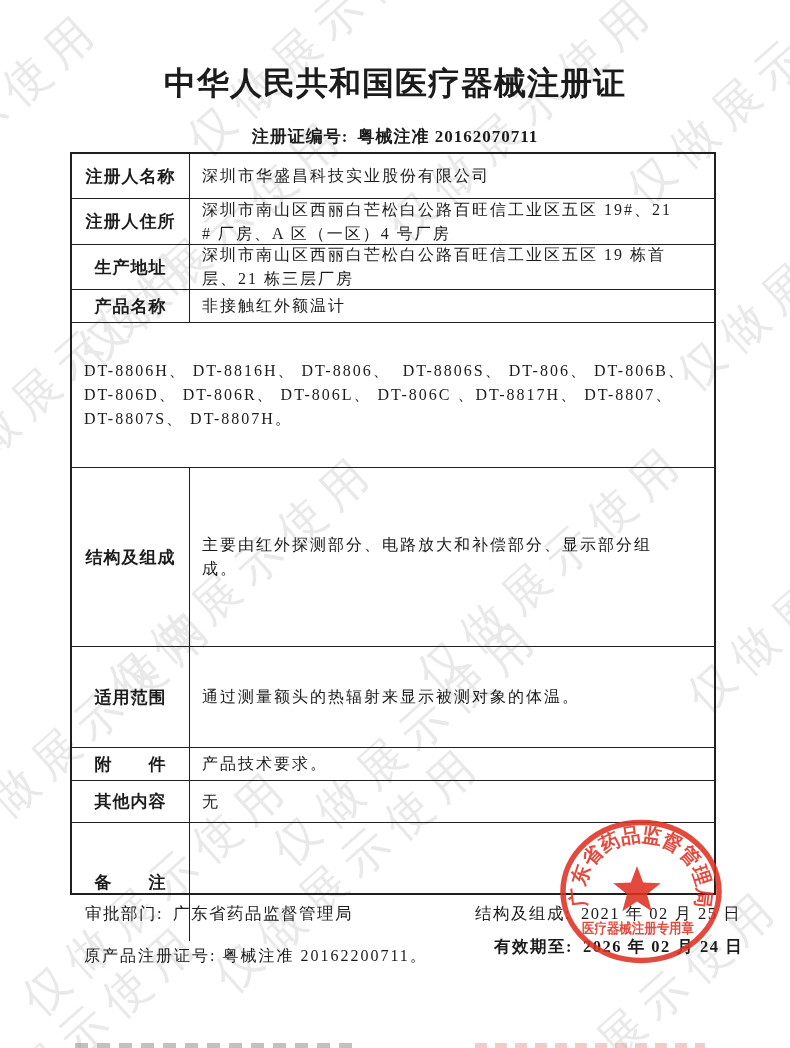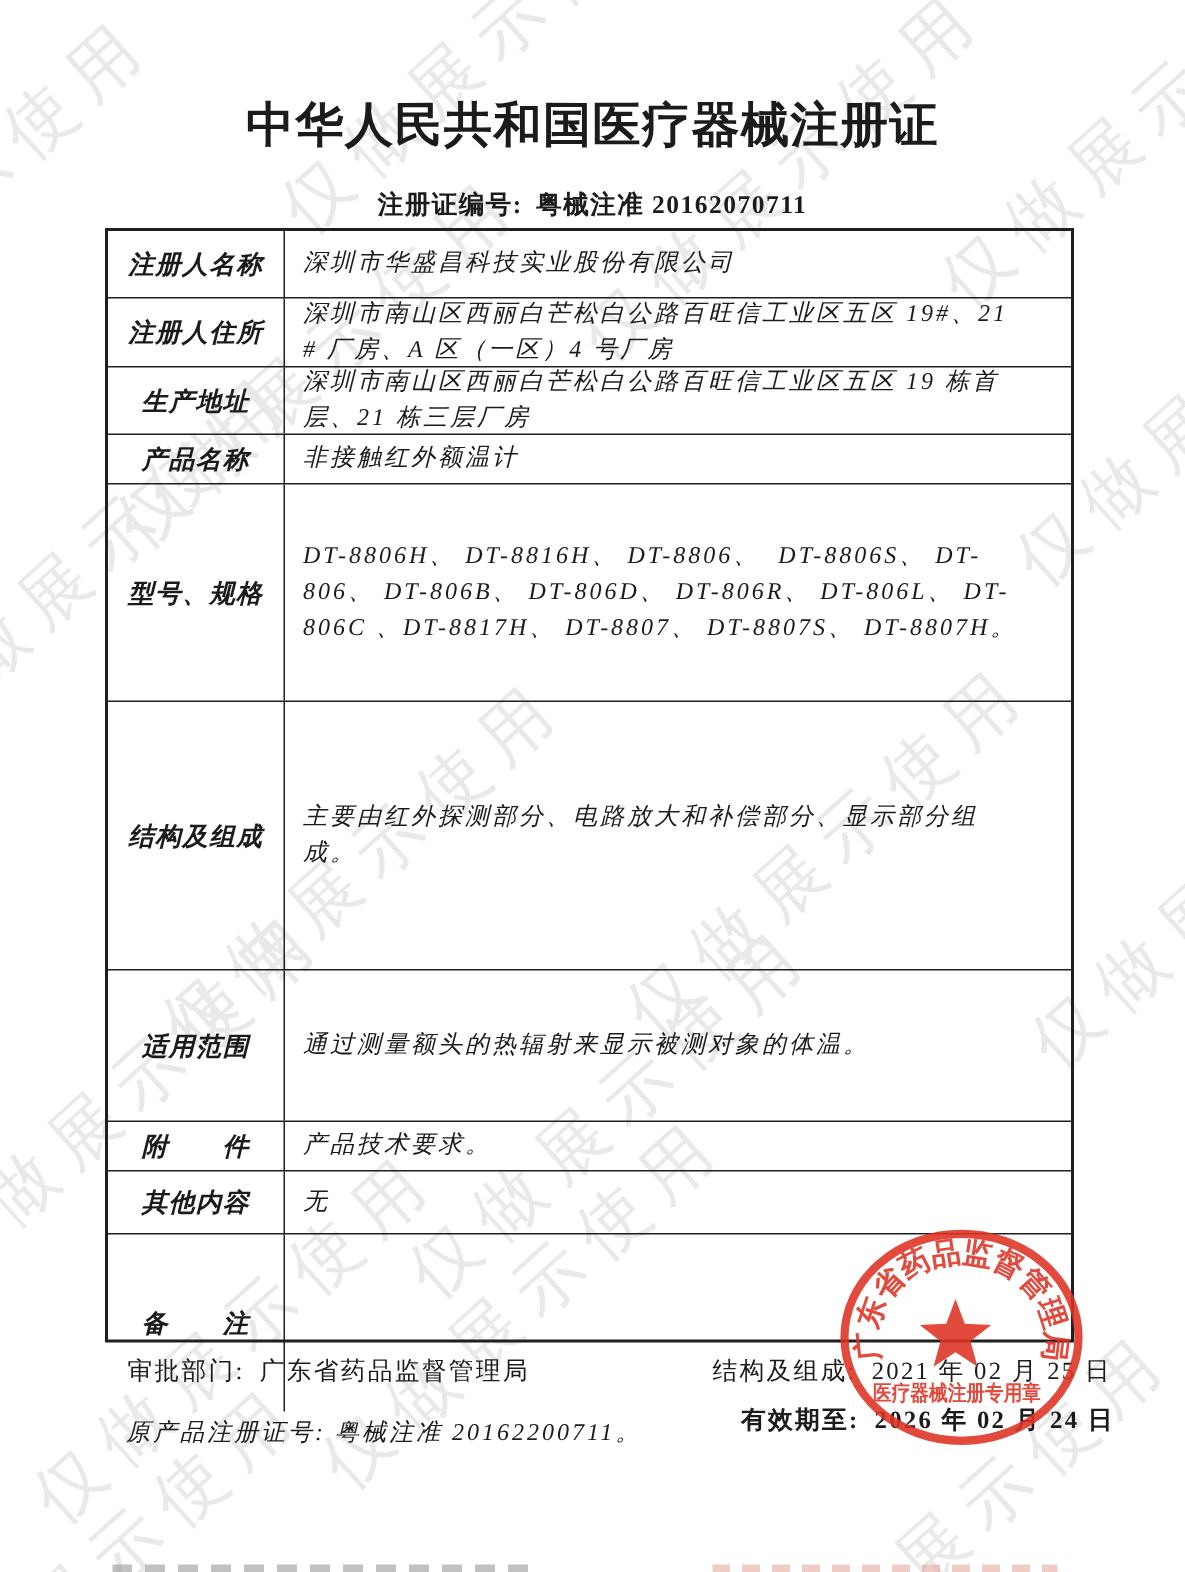--- a/index.html
+++ b/index.html
@@ -28,21 +28,21 @@
   }
   .regline .lbl{margin-right:9px;}
 
   
   .cert-table{
     position:absolute;left:70px;top:152px;width:646px;z-index:1;
     border:2px solid #1f1f1f;box-sizing:border-box;background:transparent;
   }
   .row{display:flex;border-bottom:1.5px solid #1f1f1f;box-sizing:border-box;}
   .row:last-child{border-bottom:none;flex-direction:column;}
-  .cell{box-sizing:border-box;font-style:italic;}
+  .cell{box-sizing:border-box;}
   .cell.label{
     width:118px;flex:0 0 118px;border-right:1.5px solid #1f1f1f;
     display:flex;align-items:center;justify-content:center;text-align:center;
     font-weight:bold;font-size:17px;letter-spacing:1px;padding:2px;
   }
   .cell.value{
     flex:1;display:flex;align-items:center;
     font-size:16px;letter-spacing:2px;line-height:24px;
     padding:3px 28px 3px 12px;white-space:pre-wrap;
   }
@@ -105,21 +105,20 @@
     </div>
     <div class="row" style="height:45px">
       <div class="cell label">生产地址</div>
       <div class="cell value">深圳市南山区西丽白芒松白公路百旺信工业区五区 19 栋首层、21 栋三层厂房</div>
     </div>
     <div class="row" style="height:33px">
       <div class="cell label">产品名称</div>
       <div class="cell value">非接触红外额温计</div>
     </div>
     <div class="row" style="height:145px">
-      <div class="cell label">型号、规格</div>
       <div class="cell value">DT-8806H、 DT-8816H、 DT-8806、  DT-8806S、 DT-806、 DT-806B、 DT-806D、 DT-806R、 DT-806L、 DT-806C 、DT-8817H、 DT-8807、 DT-8807S、 DT-8807H。</div>
     </div>
     <div class="row" style="height:179px">
       <div class="cell label">结构及组成</div>
       <div class="cell value">主要由红外探测部分、电路放大和补偿部分、显示部分组成。</div>
     </div>
     <div class="row" style="height:101px">
       <div class="cell label">适用范围</div>
       <div class="cell value">通过测量额头的热辐射来显示被测对象的体温。</div>
     </div>

